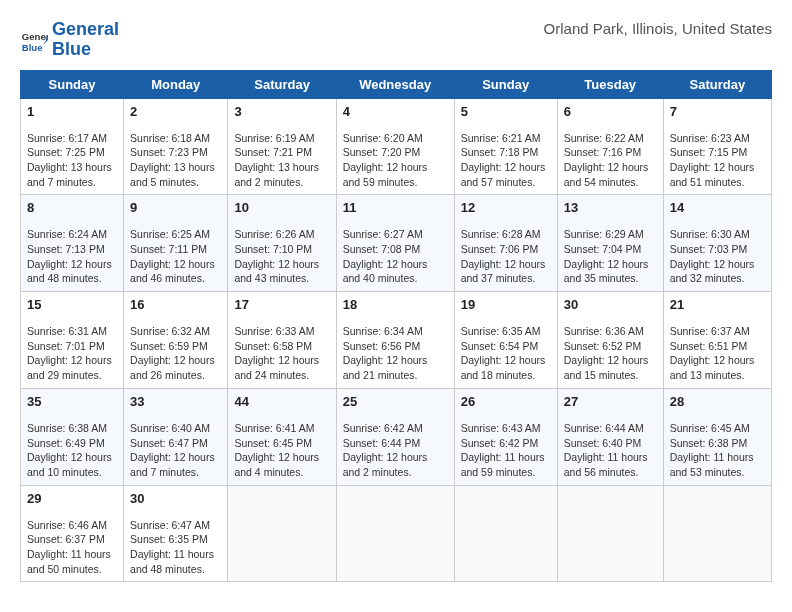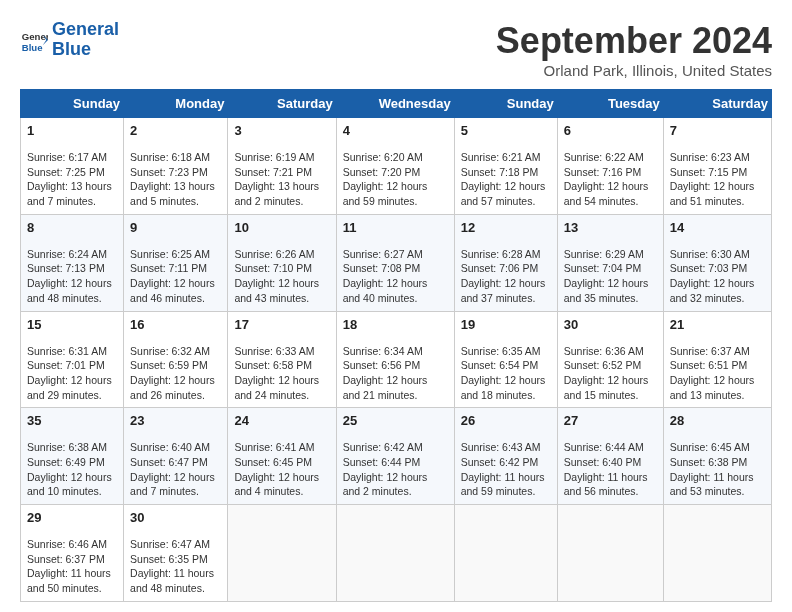--- a/index.html
+++ b/index.html
@@ -47,21 +47,21 @@
       color: #555;
     }
     table {
       width: 100%;
       border-collapse: collapse;
       font-size: 11px;
     }
     thead tr th {
       background-color: #1a5fa8;
       color: #fff;
-      text-align: right;
+      text-align: center;
       padding: 6px 3px;
       font-size: 13px;
       font-weight: bold;
       border: 1px solid #1a5fa8;
     }
     tbody tr td {
       border: 1px solid #ccc;
       vertical-align: top;
       padding: 5px 6px;
       min-height: 80px;
@@ -98,21 +98,20 @@
       <text x="2" y="28" font-size="11" font-weight="bold" fill="#1a5fa8">Blue</text>
       <polygon points="26,10 32,16 26,22 30,16" fill="#1a5fa8"></polygon>
     </svg>
     <div>
       <div class="logo-text">
         <span>General</span><br><span style="color:#1a5fa8">Blue</span>
       </div>
     </div>
   </div>
   <div class="title-block">
-    <div class="month-title">September 2024</div>
     <div class="location">Orland Park, Illinois, United States</div>
   </div>
 </div>
 
 <table>
   <thead>
     <tr id="col-headers">
         <th>Sunday</th>
         <th>Monday</th>
         <th>Saturday</th>
@@ -212,25 +211,25 @@
           <span class="day-num">21</span>
           <div class="cell-text">Sunrise: 6:37 AM<br>Sunset: 6:51 PM<br>Daylight: 12 hours and 13 minutes.</div>
         </td>
       </tr>
       <tr>
         <td>
           <span class="day-num">35</span>
           <div class="cell-text">Sunrise: 6:38 AM<br>Sunset: 6:49 PM<br>Daylight: 12 hours and 10 minutes.</div>
         </td>
         <td>
-          <span class="day-num">23</span>
+          <span class="day-num">33</span>
           <div class="cell-text">Sunrise: 6:40 AM<br>Sunset: 6:47 PM<br>Daylight: 12 hours and 7 minutes.</div>
         </td>
         <td>
-          <span class="day-num">24</span>
+          <span class="day-num">44</span>
           <div class="cell-text">Sunrise: 6:41 AM<br>Sunset: 6:45 PM<br>Daylight: 12 hours and 4 minutes.</div>
         </td>
         <td>
           <span class="day-num">25</span>
           <div class="cell-text">Sunrise: 6:42 AM<br>Sunset: 6:44 PM<br>Daylight: 12 hours and 2 minutes.</div>
         </td>
         <td>
           <span class="day-num">26</span>
           <div class="cell-text">Sunrise: 6:43 AM<br>Sunset: 6:42 PM<br>Daylight: 11 hours and 59 minutes.</div>
         </td>

